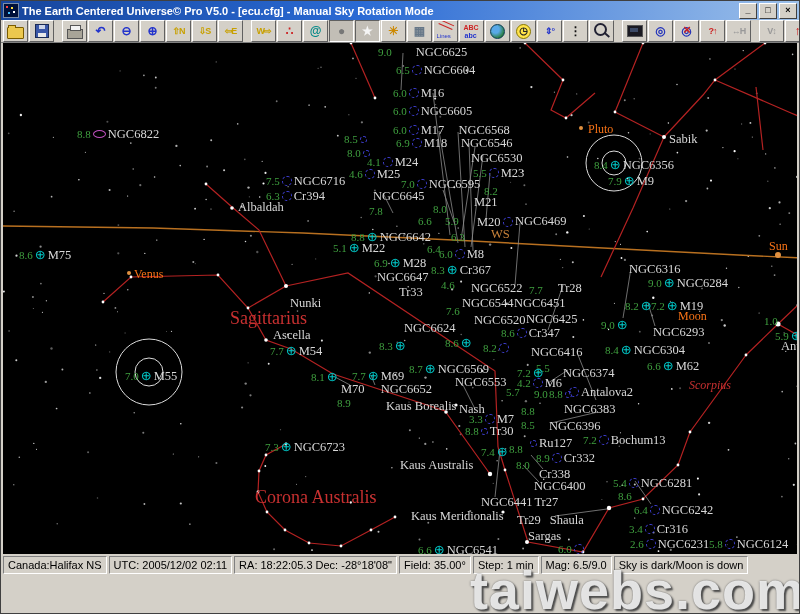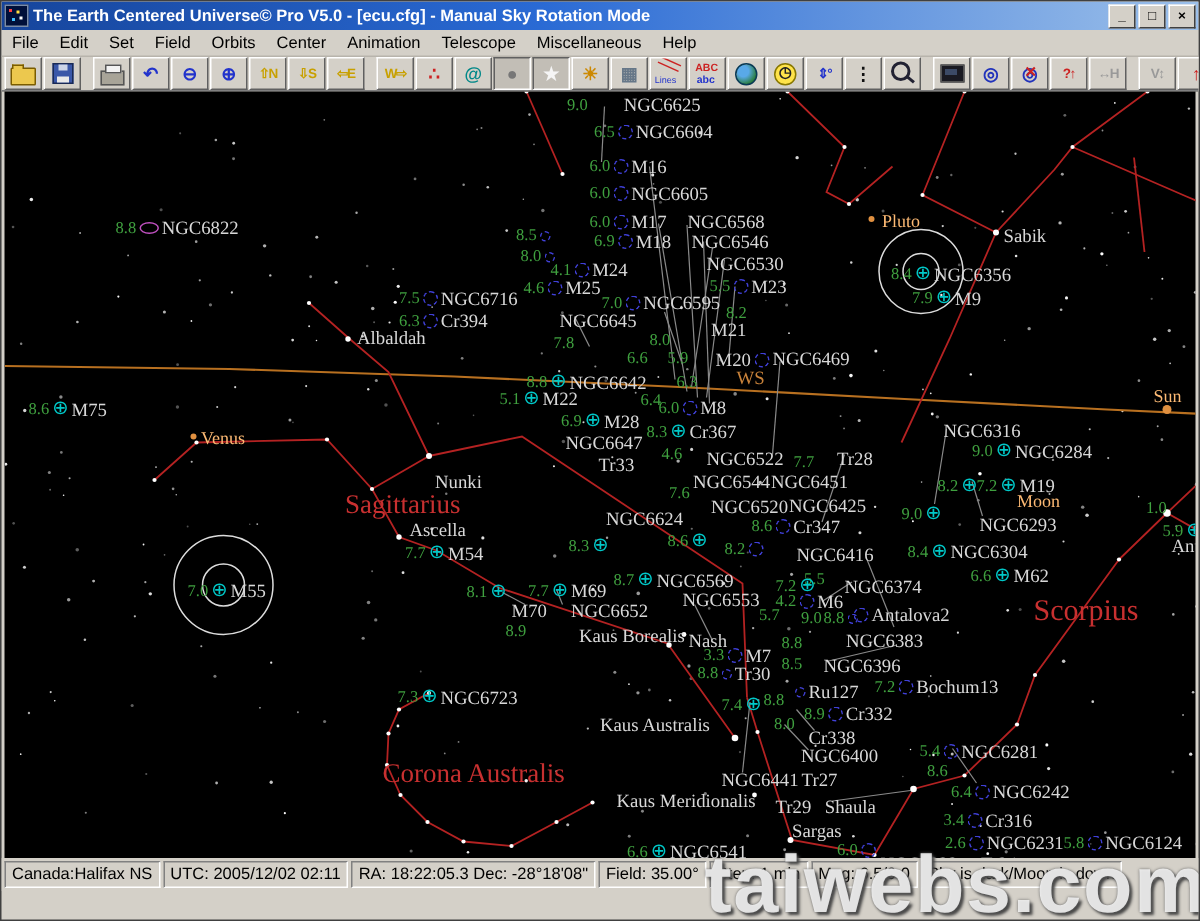--- a/index.html
+++ b/index.html
@@ -45,21 +45,21 @@
   
   .chart-wrap{position:relative;height:511px;background:#000;overflow:hidden;border-left:2px solid #d4d0c8;border-right:2px solid #d4d0c8;}
   .chart-wrap svg{position:absolute;left:0;top:0;}
   .obj{position:absolute;display:flex;align-items:center;gap:2px;height:12px;white-space:nowrap;}
   .obj .mag{font:11px "Liberation Serif",serif;color:#3fa03f;}
   .obj .lbl{font:12.5px "Liberation Serif",serif;color:#d8d8d8;}
   .sym-oc{width:8px;height:8px;border:1px dashed #4040d8;border-radius:50%;flex:0 0 auto;}
   .sym-oc-s{width:5px;height:5px;border:1px dashed #4040d8;border-radius:50%;flex:0 0 auto;}
   .sym-gc{font:13px "DejaVu Sans",sans-serif;color:#00c8c8;line-height:10px;}
   .sym-gx{width:11px;height:6px;border:1px solid #c050c0;border-radius:50%;flex:0 0 auto;}
-  .planet-lbl{position:absolute;font:12px "Liberation Serif",serif;color:#fdba74;white-space:nowrap;}
+  .planet-lbl{position:absolute;font:12px "Liberation Serif",serif;color:#f97316;white-space:nowrap;}
   .planet-dot{position:absolute;border-radius:50%;background:#e09040;}
   .const-lbl{position:absolute;font:17px "Liberation Serif",serif;color:#c83030;white-space:nowrap;}
   
   .statusbar{height:20px;display:flex;align-items:center;background:#d4d0c8;padding:1px 2px;gap:2px;}
   .panel{border:1px solid;border-color:#808080 #fff #fff #808080;padding:1px 4px;font-size:11px;color:#000;white-space:nowrap;height:14px;line-height:14px;}
   .watermark{position:absolute;right:-6px;bottom:-8px;font:bold 54px "Liberation Sans",sans-serif;letter-spacing:1px;color:rgba(245,245,245,0.88);text-shadow:0 0 2px #666,2px 2px 2px #444;z-index:60;pointer-events:none;}
 </style>
 </head>
 <body>
 
@@ -67,32 +67,20 @@
   <div class="titlebar">
     <div class="winicon"></div>
     <div class="title-text">The Earth Centered Universe© Pro V5.0 - [ecu.cfg] - Manual Sky Rotation Mode</div>
     <div class="winbtns">
       <div class="winbtn">_</div>
       <div class="winbtn">□</div>
       <div class="winbtn">×</div>
     </div>
   </div>
 
-  <div class="menubar">
-      <span class="menu-item">File</span>
-      <span class="menu-item">Edit</span>
-      <span class="menu-item">Set</span>
-      <span class="menu-item">Field</span>
-      <span class="menu-item">Orbits</span>
-      <span class="menu-item">Center</span>
-      <span class="menu-item">Animation</span>
-      <span class="menu-item">Telescope</span>
-      <span class="menu-item">Miscellaneous</span>
-      <span class="menu-item">Help</span>
-    </div>
 
   <div class="toolbar">
       <div class="tbtn">
         <span class="mi mi-folder"></span>
       </div>
       <div class="tbtn">
         <span class="mi mi-floppy"></span>
       </div>
       <div class="tbtn gap">
         <span class="mi mi-printer"></span>
@@ -1032,21 +1020,21 @@
       </div>
       <span class="planet-dot" style="left: 576px; top: 83px; width: 4px; height: 4px;"></span>
       <span class="planet-lbl" style="left: 585px; top: 79px;">Pluto</span>
       <span class="planet-dot" style="left: 123.8px; top: 227.8px; width: 4.4px; height: 4.4px;"></span>
       <span class="planet-lbl" style="left: 131px; top: 224px;">Venus</span>
       <span class="planet-dot" style="left: 771.8px; top: 208.8px; width: 6.4px; height: 6.4px;"></span>
       <span class="planet-lbl" style="left: 766px; top: 196px;">Sun</span>
       <span class="planet-lbl" style="left: 675px; top: 266px;">Moon</span>
       <span class="const-lbl" style="left: 227px; top: 265px; font-size: 18px;">Sagittarius</span>
       <span class="const-lbl" style="left: 252px; top: 444px; font-size: 18px;">Corona Australis</span>
-      <span class="const-lbl" style="left: 686px; top: 335px; font-size: 20px;">Scorpius</span>
+      <span class="const-lbl" style="left: 686px; top: 335px; font-size: 12px; font-style: italic;">Scorpius</span>
     </div>
 
   <div class="statusbar">
       <span class="panel">Canada:Halifax NS</span>
       <span class="panel">UTC: 2005/12/02 02:11</span>
       <span class="panel">RA: 18:22:05.3 Dec: -28°18'08"</span>
       <span class="panel">Field: 35.00°</span>
       <span class="panel">Step: 1 min</span>
       <span class="panel">Mag: 6.5/9.0</span>
       <span class="panel">Sky is dark/Moon is down</span>

